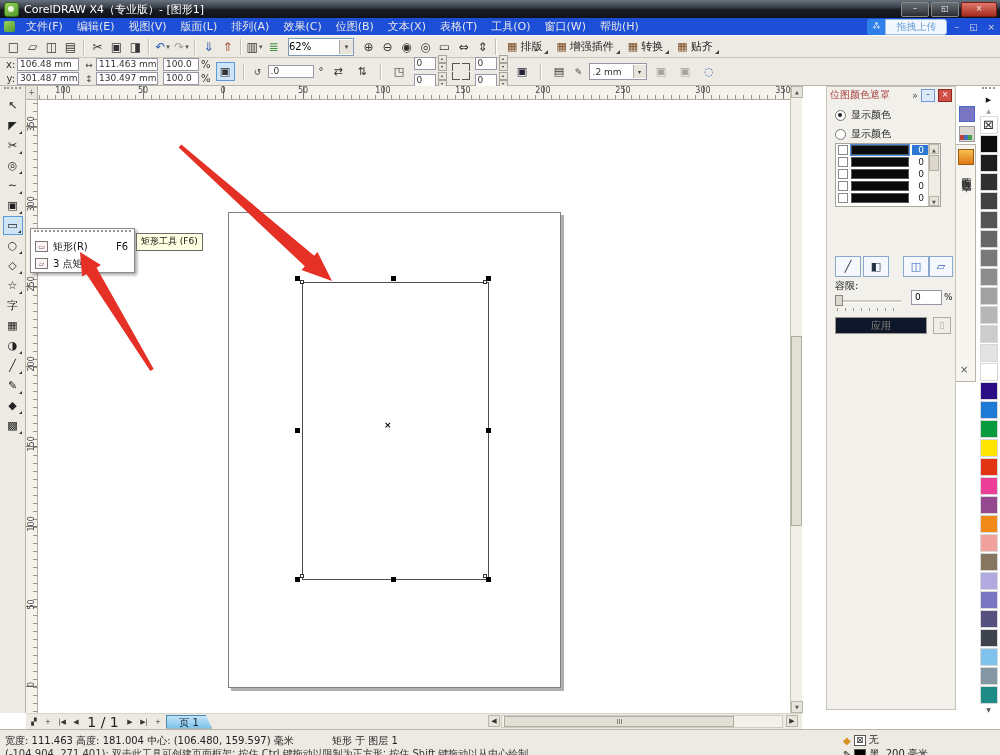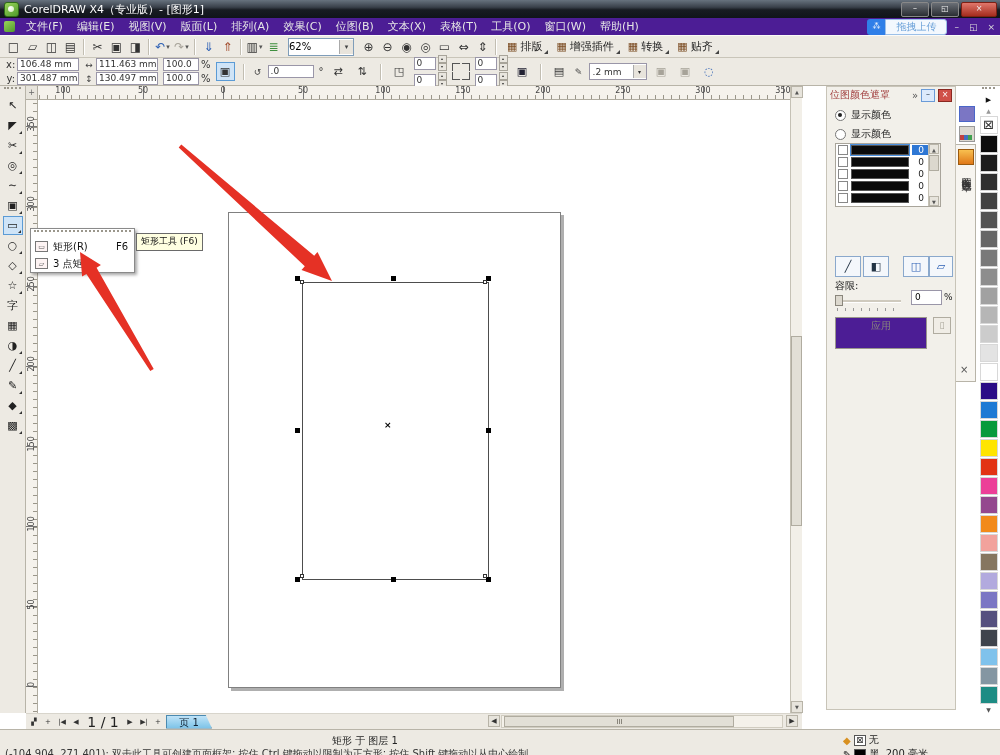--- a/index.html
+++ b/index.html
@@ -10,21 +10,21 @@
     color:#fff;display:flex;align-items:center;gap:5px;padding-left:4px;box-sizing:border-box;}
   #app-icon{width:13px;height:13px;border-radius:3px;background:linear-gradient(145deg,#9ad45a,#4f9a2c);
     border:1px solid #2e6b16;position:relative;}
   #app-icon::after{content:"";position:absolute;left:3px;top:3px;width:6px;height:6px;border-radius:50%;
     background:radial-gradient(circle at 30% 30%,#fff,#cfe8b8);}
   .winctl{position:absolute;top:2px;right:3px;display:flex;gap:2px;}
   .wbtn{width:26px;height:13px;background:linear-gradient(#6a6f76,#2a2e33);border:1px solid #888;
     border-radius:2px;color:#eee;font-size:8px;line-height:11px;text-align:center;}
   .wbtn.close{width:34px;background:linear-gradient(#e0776b,#a52c1e);border-color:#7d2014;}
   
-  #menubar{position:absolute;left:0;top:18px;width:1000px;height:17px;background:#4c1d95;
+  #menubar{position:absolute;left:0;top:18px;width:1000px;height:17px;background:#1d4ed8;
     color:#e6e6e6;display:flex;align-items:center;padding-left:4px;box-sizing:border-box;}
   #menu-app-icon{width:11px;height:11px;border-radius:2px;margin-right:4px;
     background:linear-gradient(145deg,#9ad45a,#4f9a2c);}
   .menu-item{padding:1px 7px;white-space:nowrap;cursor:default;}
   #menubar-right{position:absolute;right:2px;top:18px;height:17px;display:flex;align-items:center;gap:4px;z-index:5;}
   #cloud-badge{display:flex;align-items:center;height:16px;}
   #cloud-icon{width:18px;height:16px;background:#2f7fe8;border-radius:3px 0 0 3px;color:#fff;
     font-size:8px;text-align:center;line-height:15px;}
   #upload-pill{height:14px;border:1px solid #9cc0e8;background:#f3f8fe;color:#6aa0d8;
     font-size:10px;line-height:13px;padding:0 10px;border-radius:0 3px 3px 0;}
@@ -139,22 +139,22 @@
     display:flex;align-items:center;justify-content:center;font-size:11px;color:#234;}
   #tol-label{position:absolute;left:8px;top:192px;font-size:10px;color:#222;}
   #tol-slider{position:absolute;left:8px;top:208px;width:66px;height:12px;}
   #tol-track{position:absolute;left:0;top:5px;width:66px;height:2px;background:#cfcabe;border-bottom:1px solid #fff;}
   #tol-thumb{position:absolute;left:0;top:0;width:8px;height:11px;background:#dcd8ce;border:1px solid #8a867c;box-sizing:border-box;}
   #tol-ticks{position:absolute;left:2px;top:13px;width:64px;height:3px;
     background:repeating-linear-gradient(90deg,#999 0 1px,transparent 1px 8px);}
   #tol-field{position:absolute;left:84px;top:203px;width:26px;height:13px;border:1px solid #9a96a8;
     background:#fff;font-size:9px;line-height:13px;padding-left:3px;}
   #tol-unit{position:absolute;left:117px;top:205px;font-size:9px;color:#222;}
-  #apply-btn{position:absolute;left:8px;top:230px;width:92px;height:32px;border:1px solid #9a968c;
-    background:#4c1d95;color:#8a867c;font-size:10px;text-align:center;line-height:16px;box-sizing:border-box;}
+  #apply-btn{position:absolute;left:8px;top:230px;width:92px;height:17px;border:1px solid #9a968c;
+    background:#0f172a;color:#8a867c;font-size:10px;text-align:center;line-height:16px;box-sizing:border-box;}
   #trash-btn{position:absolute;left:106px;top:230px;width:18px;height:17px;border:1px solid #b0aca0;
     background:#f0ede6;color:#a7a399;font-size:9px;text-align:center;line-height:15px;box-sizing:border-box;}
   
   #dtabs{position:absolute;left:956px;top:86px;width:21px;height:624px;}
   #dtab-color-swatch{position:absolute;left:3px;top:20px;width:14px;height:14px;background:#7b76c4;border:1px solid #4a66c8;}
   #dtab-palette-icon{position:absolute;left:3px;top:40px;width:14px;height:14px;background:#dcd8d0;border:1px solid #999;
     background-image:linear-gradient(90deg,#c04040 0 4px,#4070c0 4px 8px,#40a050 8px 12px);background-size:12px 5px;background-repeat:no-repeat;background-position:0 8px;}
   #dtab-active{position:absolute;left:0;top:58px;width:20px;height:238px;border:1px solid #b8b4a8;
     border-left:none;background:#f7f5f0;box-sizing:border-box;}
   #dtab-icon{position:absolute;left:2px;top:4px;width:14px;height:14px;background:linear-gradient(#f8c050,#e07818);
@@ -720,20 +720,21 @@
   <span id="hscroll-track"></span>
   <span id="hscroll-thumb">
       <i></i>
       <i></i>
       <i></i>
     </span>
   <span class="nbtn sbtn" id="hscroll-right">▶</span>
 </div>
 
 <div id="statusbar">
+  <span id="sb-dims">宽度: 111.463 高度: 181.004 中心: (106.480, 159.597) 毫米</span>
   <span id="sb-obj">矩形 于 图层 1</span>
   <span id="sb-fill">
     <span style="color:#d89020;">◆</span>
     <span class="sb-swatch">⊠</span>
     <span>无</span>
   </span>
   <span id="sb-outline">
     <span>✎</span>
     <span class="sb-swatch black"></span>
     <span>黑 .200 毫米</span>

